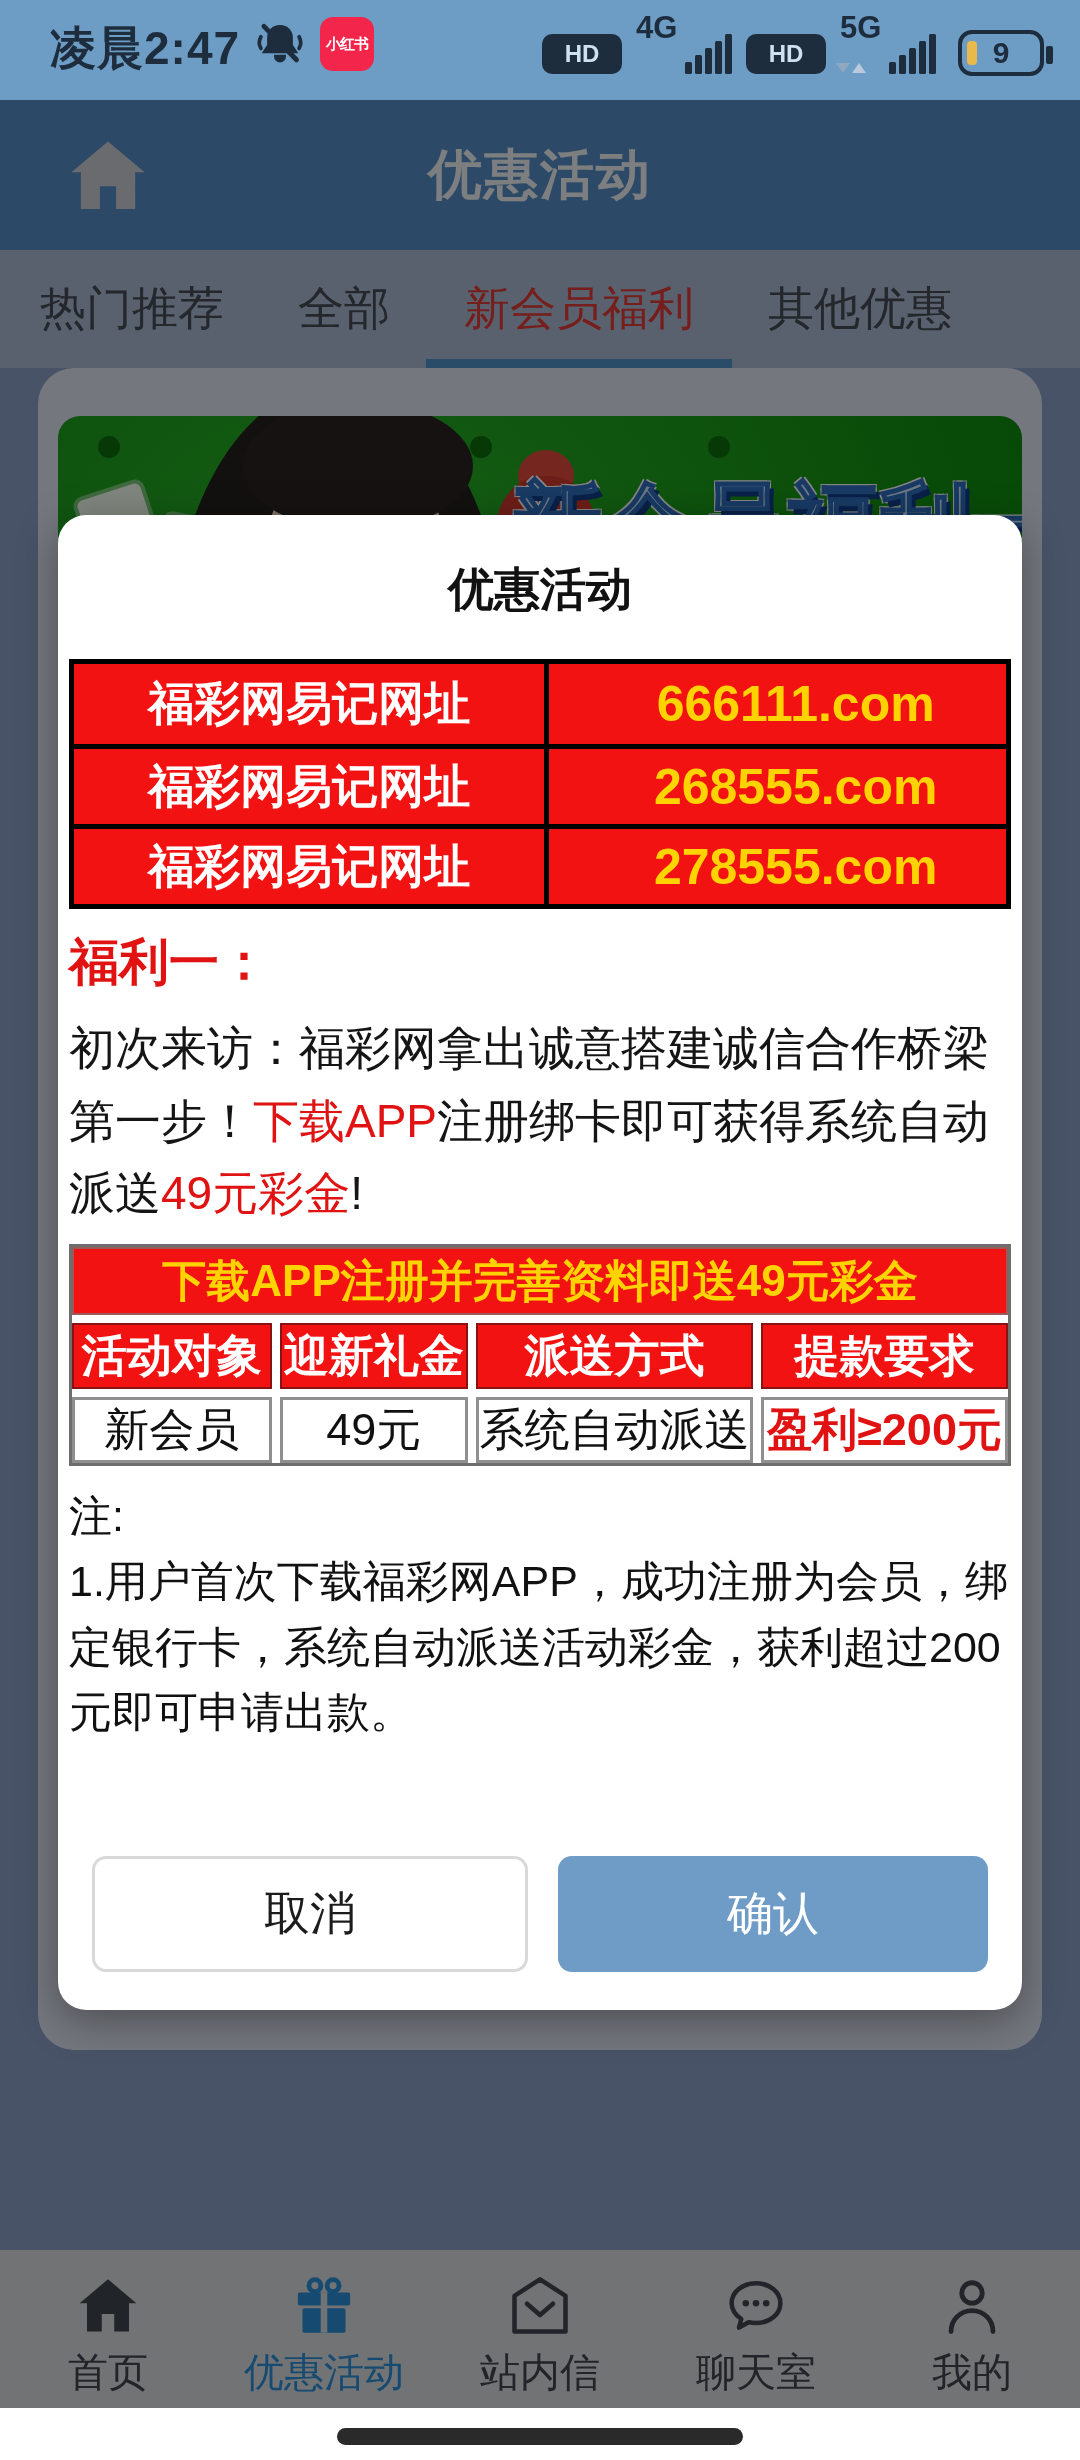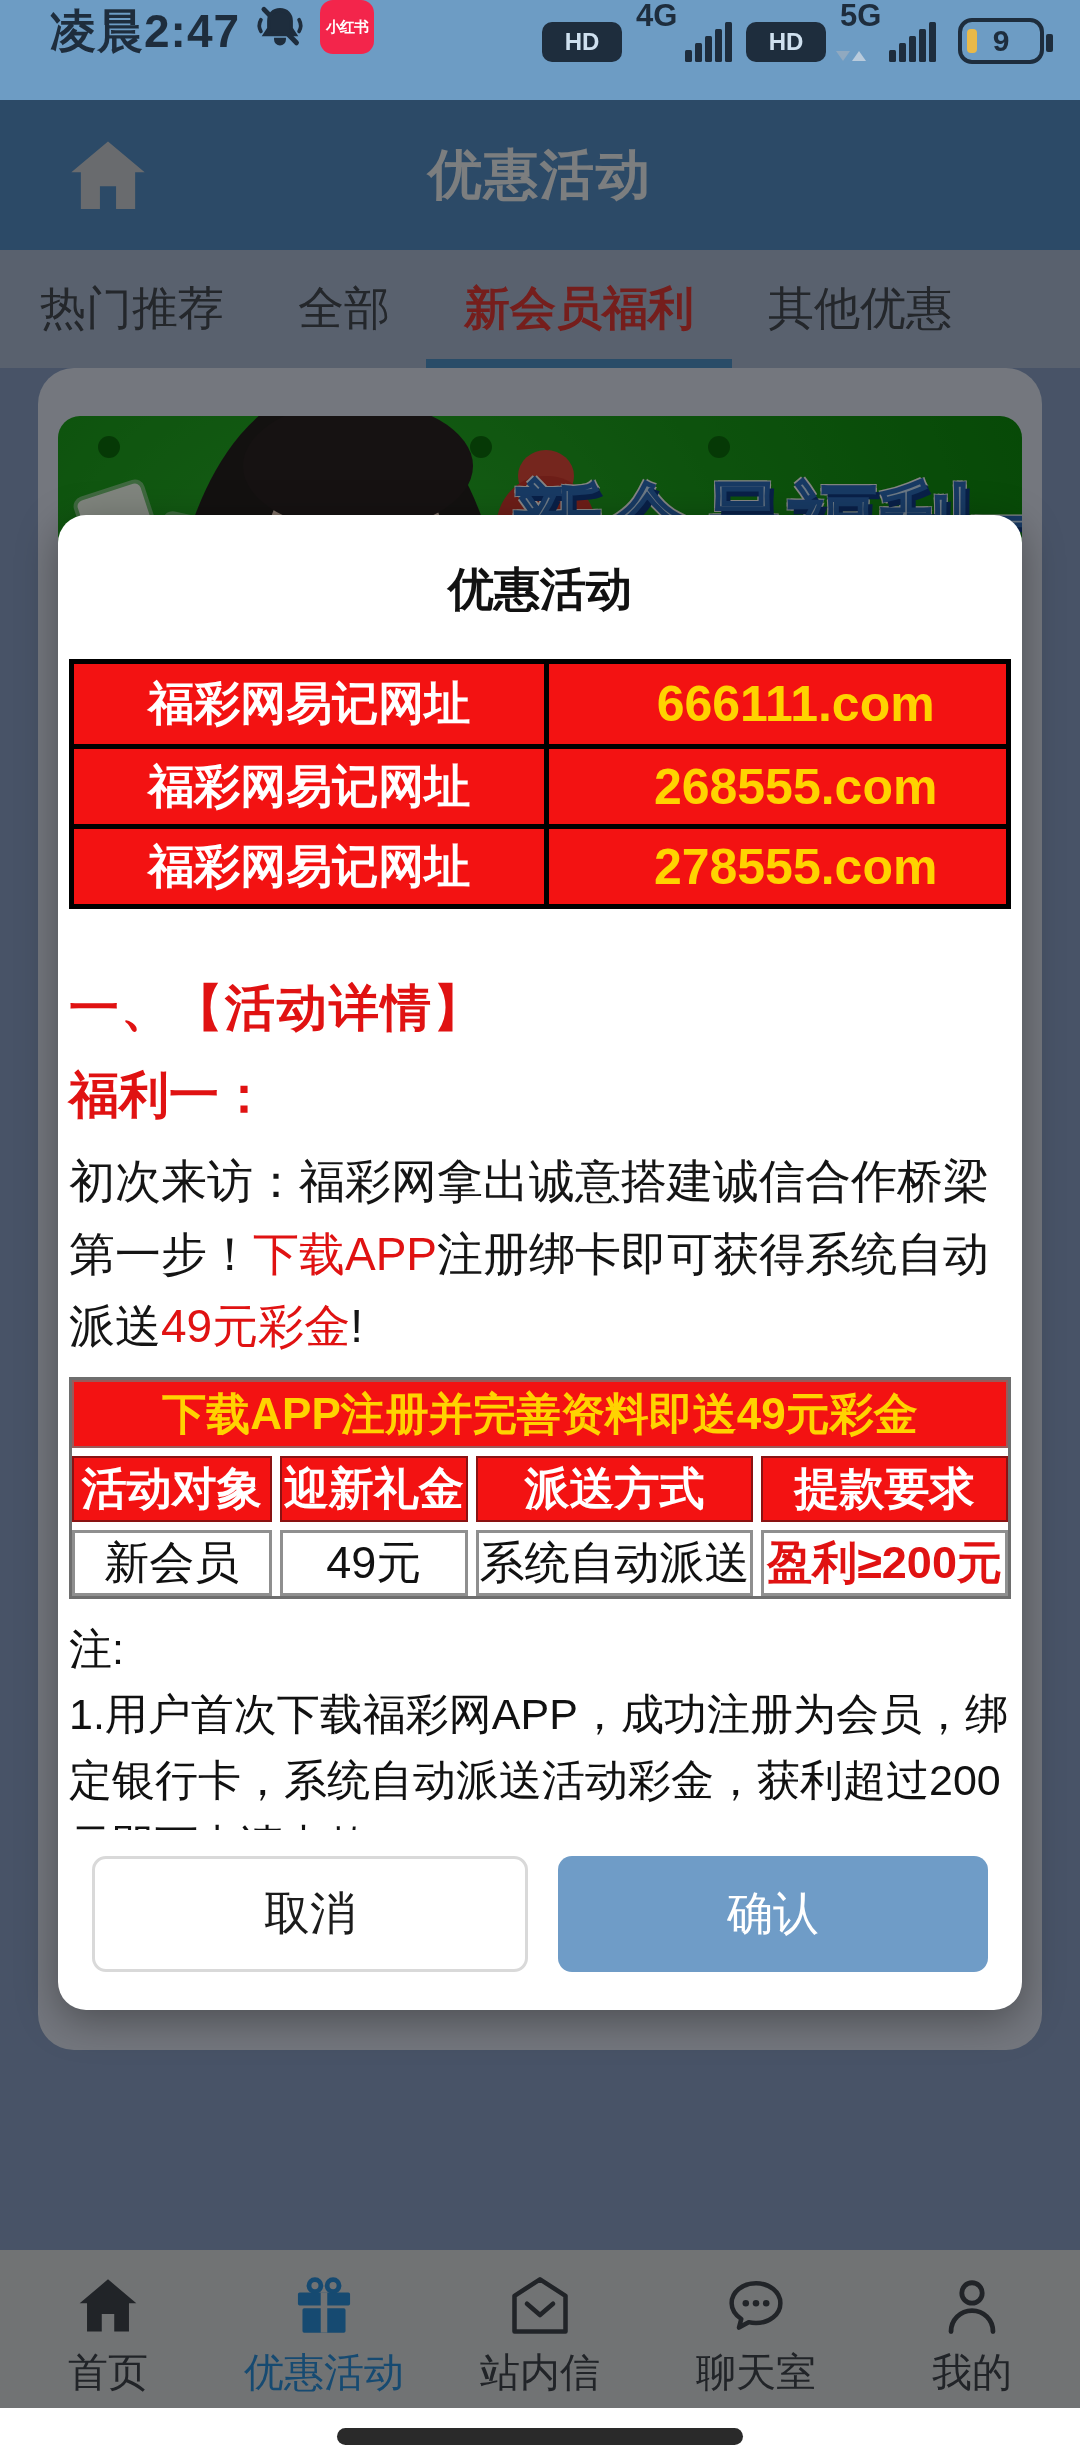--- a/index.html
+++ b/index.html
@@ -10,21 +10,21 @@
     --confirm_blue:#6f9cc7; --nav_bg:#d9dcdf; --nav_active:#2b8fd8; --nav_inactive:#40464d;
     --status_ink:#1e2d3d;
   }
   *{box-sizing:border-box;margin:0;padding:0;}
   html,body{width:1080px;height:2460px;overflow:hidden;}
   body{font-family:"Liberation Sans","DejaVu Sans",sans-serif;background:#000;}
   .screen{position:relative;width:1080px;height:2460px;background:#fff;overflow:hidden;}
 
   
   .statusbar{position:absolute;top:0;left:0;width:1080px;height:100px;background:var(--statusbar_bg);
-    display:flex;justify-content:space-between;align-items:flex-start;padding:0 36px 12px 50px;color:var(--status_ink);}
+    display:flex;justify-content:space-between;align-items:center;padding:0 36px 12px 50px;color:var(--status_ink);}
   .sb-left,.sb-right{display:flex;align-items:flex-end;gap:14px;}
   .sb-time{font-size:46px;font-weight:700;line-height:1;letter-spacing:1px;}
   .sb-bell{width:52px;height:52px;}
   .sb-xhs{width:54px;height:54px;background:#f3254b;border-radius:13px;color:#fff;font-size:15px;font-weight:700;
     display:flex;align-items:center;justify-content:center;letter-spacing:-1px;}
   .hd-badge{width:80px;height:40px;background:var(--status_ink);border-radius:10px;color:#cfe0ef;
     font-size:24px;font-weight:700;display:flex;align-items:center;justify-content:center;margin-bottom:2px;}
   .net{position:relative;width:96px;height:64px;}
   .net-label{position:absolute;top:0;left:0;font-size:31px;font-weight:700;line-height:1;}
   .bars{position:absolute;right:0;bottom:2px;display:flex;align-items:flex-end;gap:3px;}
@@ -41,21 +41,21 @@
   
   .app{position:absolute;top:100px;left:0;width:1080px;height:2308px;overflow:hidden;background:var(--page_bg);}
   .appbar{position:absolute;top:0;left:0;width:100%;height:150px;background:var(--header_bg);display:flex;align-items:center;}
   .home-btn{position:absolute;left:64px;top:32px;width:88px;height:88px;color:#c9ced3;}
   .appbar-title{width:100%;text-align:center;font-size:54px;font-weight:600;color:#eef1f3;letter-spacing:2px;}
 
   .tabbar{position:absolute;top:150px;left:0;width:100%;height:118px;background:var(--tabbar_bg);
     display:flex;align-items:stretch;padding:0 40px;gap:74px;}
   .tab{position:relative;display:flex;align-items:center;font-size:46px;color:var(--tab-text,#454b54);}
   .tab{color:var(--tab_text);}
-  .tab.active{color:var(--tab_active_red);font-weight:700;}
+  .tab.active{color:var(--tab_active_red);font-weight:400;}
   .tab.active::after{content:"";position:absolute;left:-38px;right:-38px;bottom:0;height:9px;background:var(--tab_underline);}
 
   .content{position:absolute;top:268px;left:0;right:0;bottom:158px;background:var(--page_bg);}
   .card{position:absolute;left:38px;top:0;width:1004px;height:1682px;background:var(--card_bg);border-radius:36px;}
   .banner{position:absolute;left:20px;top:48px;width:964px;height:540px;border-radius:22px;overflow:hidden;
     background:radial-gradient(circle at 30% 45%,#2fbb2f 0%,#1a9e1a 55%,#0e8c0e 100%);}
   .banner .dot{position:absolute;width:22px;height:22px;border-radius:50%;background:#0d6e0d;top:20px;}
   .banner .hair{position:absolute;left:110px;top:-30px;width:340px;height:600px;border-radius:48%;background:#262120;}
   .banner .face{position:absolute;left:205px;top:30px;width:185px;height:240px;border-radius:50%;background:#f3d9c6;}
   .banner .bangs{position:absolute;left:185px;top:-15px;width:230px;height:130px;border-radius:50%;background:#2b2423;}
@@ -262,21 +262,20 @@
             </div>
             <div class="url-row">
               <div class="url-label">福彩网易记网址</div>
               <div class="url-value">268555.com</div>
             </div>
             <div class="url-row">
               <div class="url-label">福彩网易记网址</div>
               <div class="url-value">278555.com</div>
             </div>
           </div>
-        <h3 class="sec-heading">一、【活动详情】</h3>
         <h3 class="sub-heading">福利一：</h3>
         <p class="para"><span>初次来访：福彩网拿出诚意搭建诚信合作桥梁第一步！</span><span class="red">下载APP</span><span>注册绑卡即可获得系统自动派送</span><span class="red">49元彩金</span><span>!</span></p>
         <div class="promo-table">
           <div class="pt-banner">下载APP注册并完善资料即送49元彩金</div>
           <div class="pt-row pt-head">
               <div class="pt-cell">活动对象</div>
               <div class="pt-cell">迎新礼金</div>
               <div class="pt-cell">派送方式</div>
               <div class="pt-cell">提款要求</div>
             </div>

